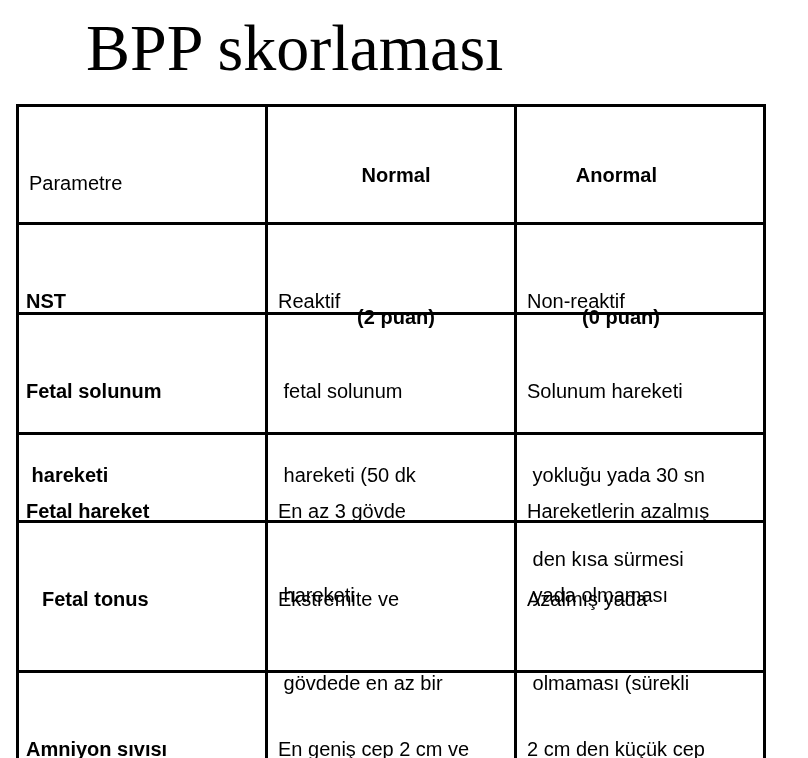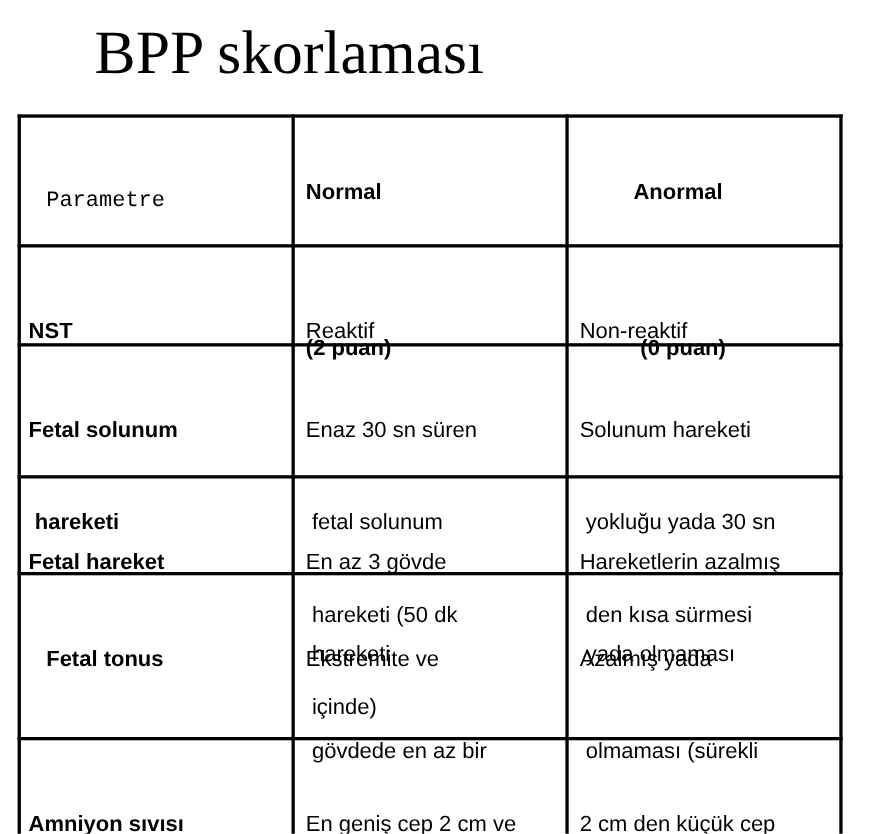--- a/index.html
+++ b/index.html
@@ -14,21 +14,21 @@
       overflow: hidden;
       color: #000000;
     }
     .title {
       position: absolute;
       left: 86px;
       top: 8px;
       margin: 0;
       font-family: "Liberation Serif", "DejaVu Serif", serif;
       font-weight: normal;
-      font-size: 56px;
+      font-size: 66px;
       line-height: 80px;
       letter-spacing: 0px;
       white-space: nowrap;
     }
     .table-wrap {
       position: absolute;
       left: 16px;
       top: 104px;
       width: 750px;
       height: 680px;
@@ -72,24 +72,24 @@
   <div class="hline" style="top:118px;"></div>
   <div class="hline" style="top:208px;"></div>
   <div class="hline" style="top:328px;"></div>
   <div class="hline" style="top:416px;"></div>
   <div class="hline" style="top:566px;"></div>
   <div class="vline" style="left:0;"></div>
   <div class="vline" style="left:249px;"></div>
   <div class="vline" style="left:498px;"></div>
   <div class="vline" style="left:747px;"></div>
 
-  <div class="cell" style="left:16px; top:3px; width:249px; height:115px;font-family:Liberation Mono, monospace;">
+  <div class="cell" style="left:3px; top:3px; width:249px; height:115px;">
     <span class="line">Parametre</span>
   </div>
-  <div class="cell bold" style="left:252px; top:3px; width:246px; height:149px; line-height:24px; padding-top:8px;">
+  <div class="cell bold" style="left:252px; top:3px; width:246px; height:149px; line-height:24px; padding-top:8px;text-align:center;">
     <span class="line">Normal</span>
     <span class="line" style="height:22px;"></span>
     <span class="line">(2 puan)</span>
   </div>
   <div class="cell bold" style="left:501px; top:3px; width:246px; height:115px; line-height:24px; padding-top:8px;margin-left:44px;">
     <span class="line"> Anormal</span>
     <span class="line" style="height:22px;"></span>
     <span class="line">  (0 puan)</span>
   </div>
 
@@ -101,24 +101,22 @@
   </div>
   <div class="cell" style="left:501px; top:121px; width:274px;">
     <span class="line">Non-reaktif</span>
   </div>
 
   <div class="cell bold" style="left:0; top:211px; width:249px;">
     <span class="line">Fetal solunum</span>
     <span class="line"> hareketi</span>
   </div>
   <div class="cell" style="left:252px; top:211px; width:246px;">
-    <span class="line">Enaz 30 sn süren</span>
     <span class="line"> fetal solunum</span>
     <span class="line"> hareketi (50 dk</span>
-    <span class="line"> içinde)</span>
   </div>
   <div class="cell" style="left:501px; top:211px; width:246px;">
     <span class="line">Solunum hareketi</span>
     <span class="line"> yokluğu yada 30 sn</span>
     <span class="line"> den kısa sürmesi</span>
   </div>
 
   <div class="cell bold" style="left:0; top:331px; width:281px;">
     <span class="line">Fetal hareket</span>
   </div>

